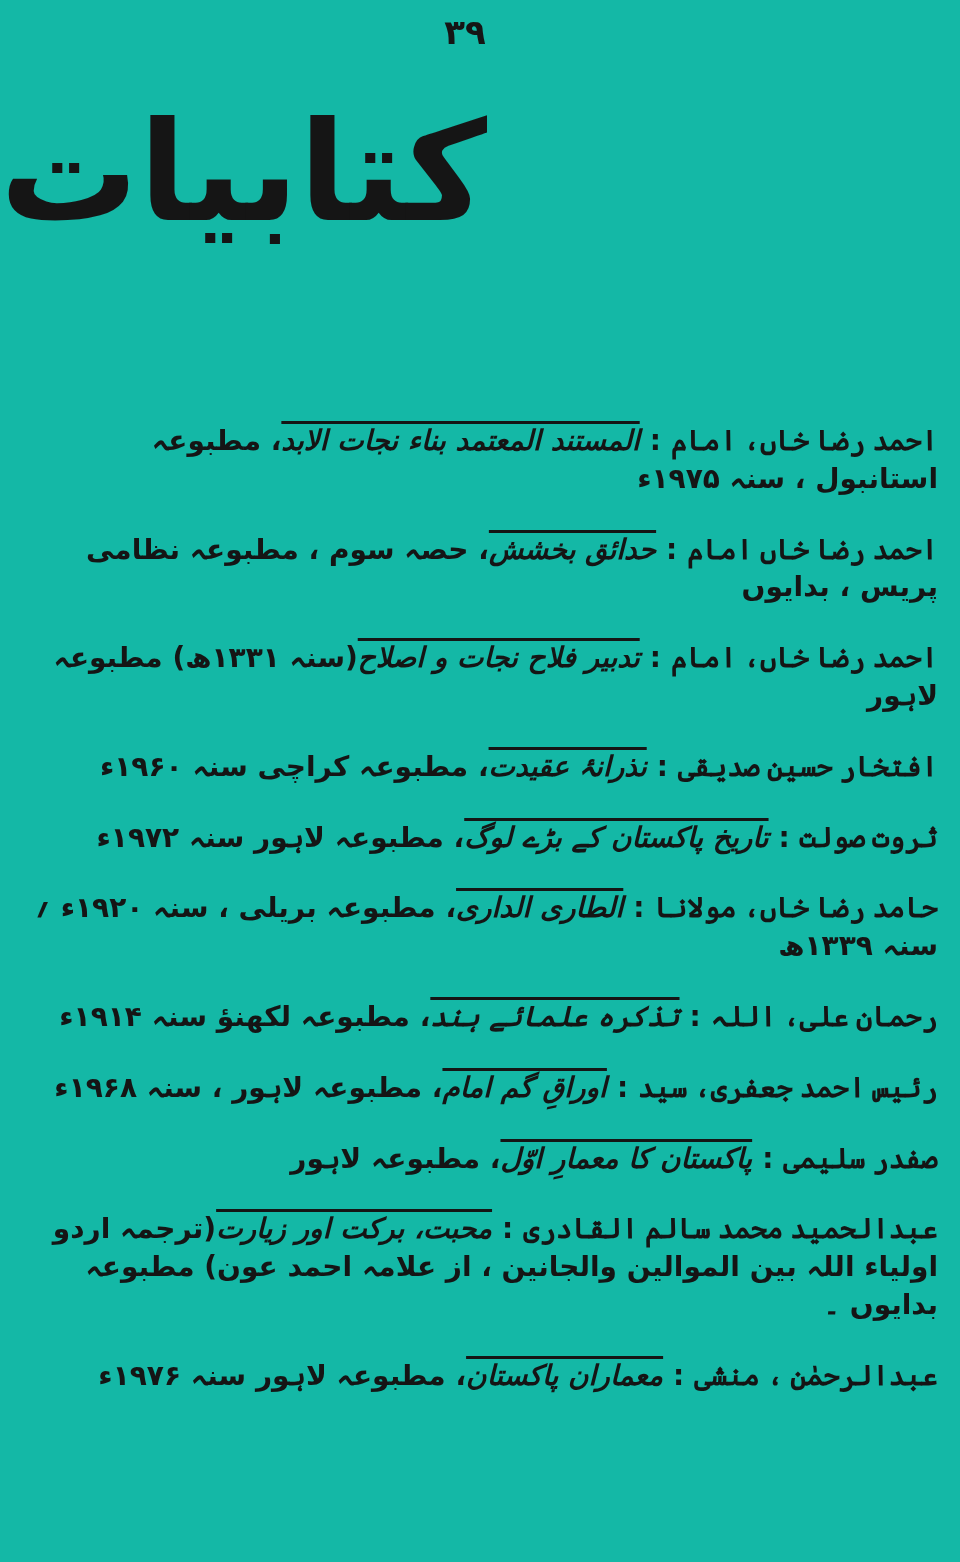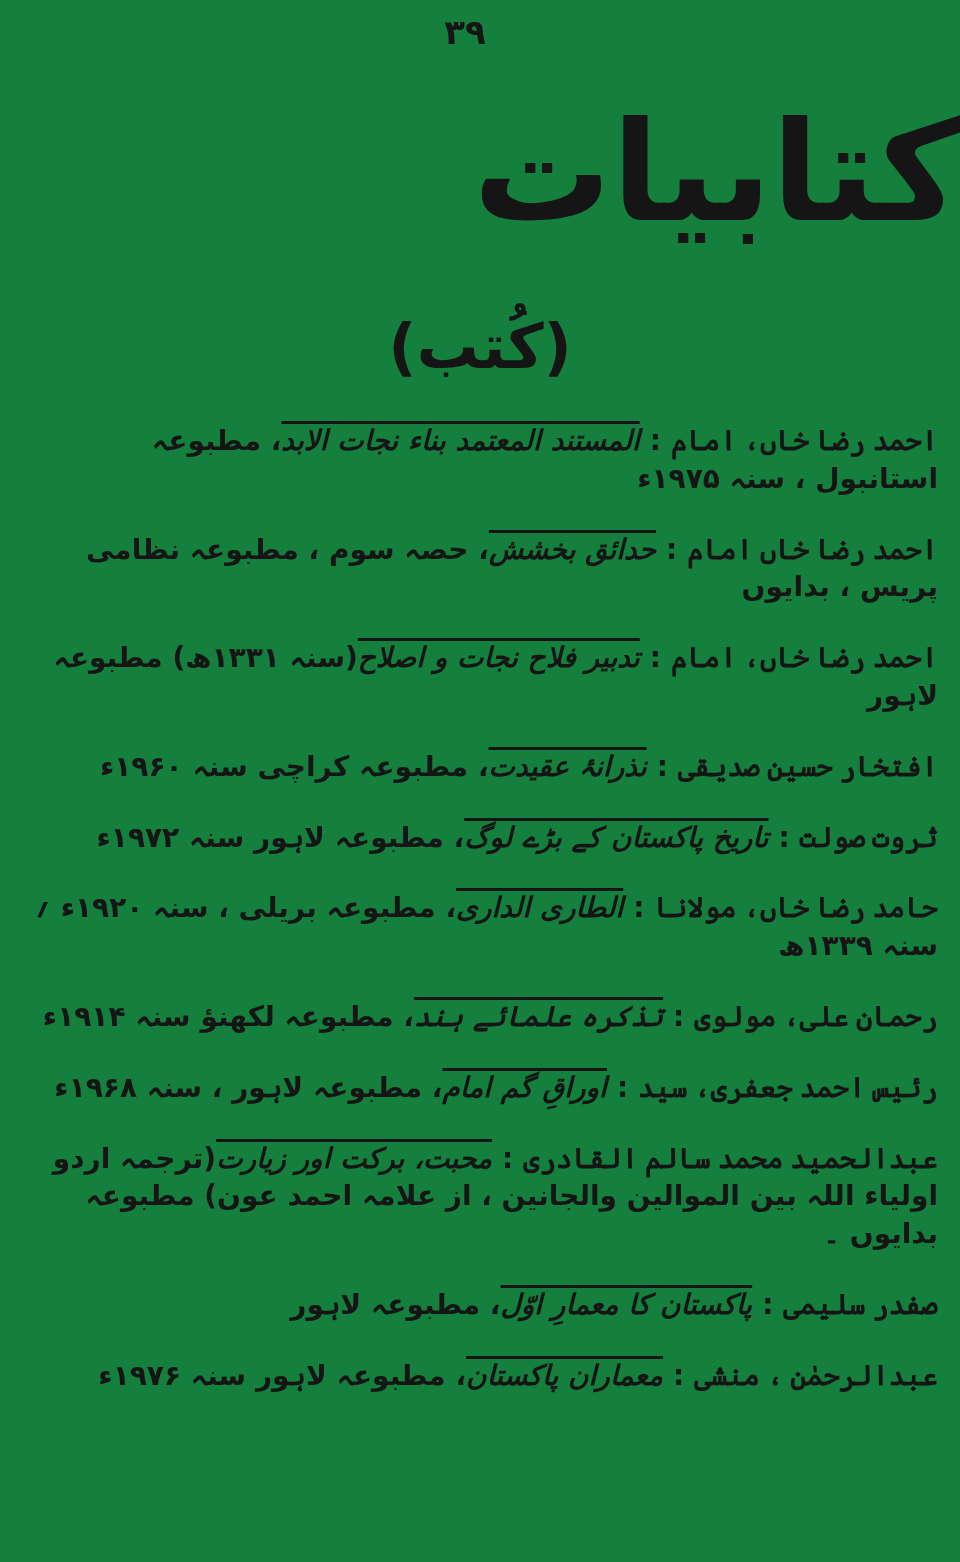--- a/index.html
+++ b/index.html
@@ -6,42 +6,42 @@
     margin: 0;
     padding: 0;
     background: #e8e8e8;
     font-family: "DejaVu Sans", sans-serif;
   }
   .page {
     position: relative;
     width: 960px;
     height: 1562px;
     margin: 0 auto;
-    background: #15803d;
+    background: #14b8a6;
     color: #151515;
     overflow: hidden;
     direction: rtl;
   }
   .page-number {
     position: absolute;
     top: 12px;
     left: 0;
     right: 30px;
     text-align: center;
     font-size: 34px;
     font-weight: bold;
     letter-spacing: 2px;
   }
   .main-title {
     position: absolute;
     top: 90px;
     left: 0;
     right: 0;
     margin: 0;
-    text-align: right;
+    text-align: left;
     font-size: 138px;
     font-weight: bold;
     line-height: 1.2;
   }
   .subtitle {
     position: absolute;
     top: 310px;
     left: 0;
     right: 0;
     text-align: center;
@@ -82,21 +82,20 @@
 </style>
 </head>
 <body>
 
 <div class="page">
 
   <div class="page-number">۳۹</div>
 
   <h1 class="main-title">کتابیات</h1>
 
-  <div class="subtitle">(کُتب)</div>
 
   <div class="entries">
 
     <div class="entry flush">
       <span class="author">احمد رضا خاں، امام</span><span class="colon">:</span><span class="book-title">المستند المعتمد بناء نجات الابد</span><span class="rest">، مطبوعہ استانبول ، سنہ ۱۹۷۵ء</span>
     </div>
 
     <div class="entry flush">
       <span class="author">احمد رضا خاں امام</span><span class="colon">:</span><span class="book-title">حدائق بخشش</span><span class="rest">، حصہ سوم ، مطبوعہ نظامی پریس ، بدایوں</span>
     </div>
@@ -111,33 +110,33 @@
 
     <div class="entry indent">
       <span class="author">ثروت صولت</span><span class="colon">:</span><span class="book-title">تاریخ پاکستان کے بڑے لوگ</span><span class="rest">، مطبوعہ لاہور سنہ ۱۹۷۲ء</span>
     </div>
 
     <div class="entry indent">
       <span class="author">حامد رضا خاں، مولانا</span><span class="colon">:</span><span class="book-title">الطاری الداری</span><span class="rest">، مطبوعہ بریلی ، سنہ ۱۹۲۰ء ؍ سنہ ۱۳۳۹ھ</span>
     </div>
 
     <div class="entry indent">
-      <span class="author">رحمان علی، مولوی</span><span class="colon">:</span><span class="book-title">تذکرہ علمائے ہند</span><span class="rest">، مطبوعہ لکھنؤ سنہ ۱۹۱۴ء</span>
+      <span class="author">رحمان علی، اللہ</span><span class="colon">:</span><span class="book-title">تذکرہ علمائے ہند</span><span class="rest">، مطبوعہ لکھنؤ سنہ ۱۹۱۴ء</span>
     </div>
 
     <div class="entry indent">
       <span class="author">رئیس احمد جعفری، سید</span><span class="colon">:</span><span class="book-title">اوراقِ گم امام</span><span class="rest">، مطبوعہ لاہور ، سنہ ۱۹۶۸ء</span>
     </div>
 
+    <div class="entry indent">
+      <span class="author">صفدر سلیمی</span><span class="colon">:</span><span class="book-title">پاکستان کا معمارِ اوّل</span><span class="rest">، مطبوعہ لاہور</span>
+    </div>
+
     <div class="entry flush hang">
       <span class="author">عبدالحمید محمد سالم القادری</span><span class="colon">:</span><span class="book-title">محبت، برکت اور زیارت</span><span class="rest">(ترجمہ اردو اولیاء اللہ بین الموالین والجانین ، از علامہ احمد عون) مطبوعہ بدایوں ۔</span>
-    </div>
-
-    <div class="entry indent">
-      <span class="author">صفدر سلیمی</span><span class="colon">:</span><span class="book-title">پاکستان کا معمارِ اوّل</span><span class="rest">، مطبوعہ لاہور</span>
     </div>
 
     <div class="entry indent">
       <span class="author">عبدالرحمٰن ، منشی</span><span class="colon">:</span><span class="book-title">معماران پاکستان</span><span class="rest">، مطبوعہ لاہور سنہ ۱۹۷۶ء</span>
     </div>
 
   </div>
 </div>
 
 </body></html>

